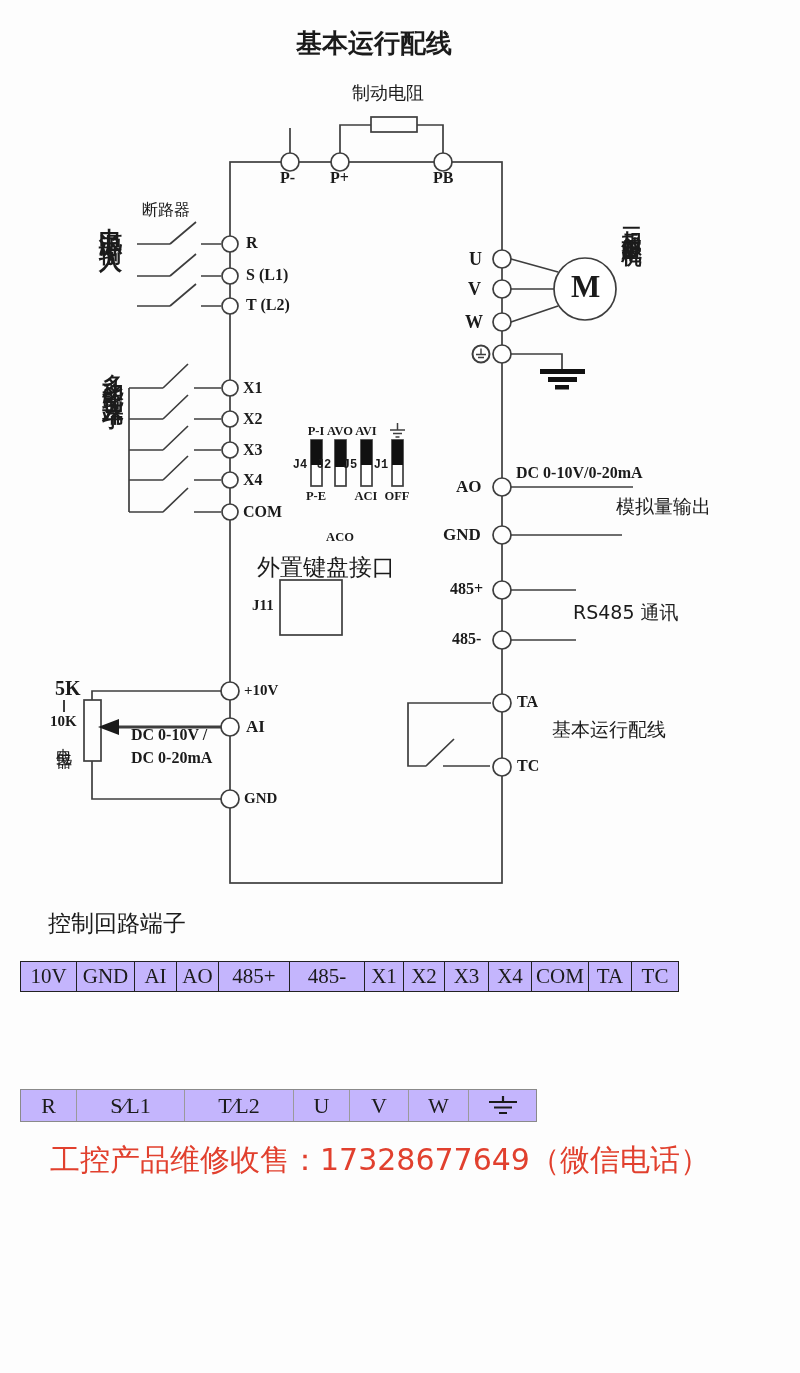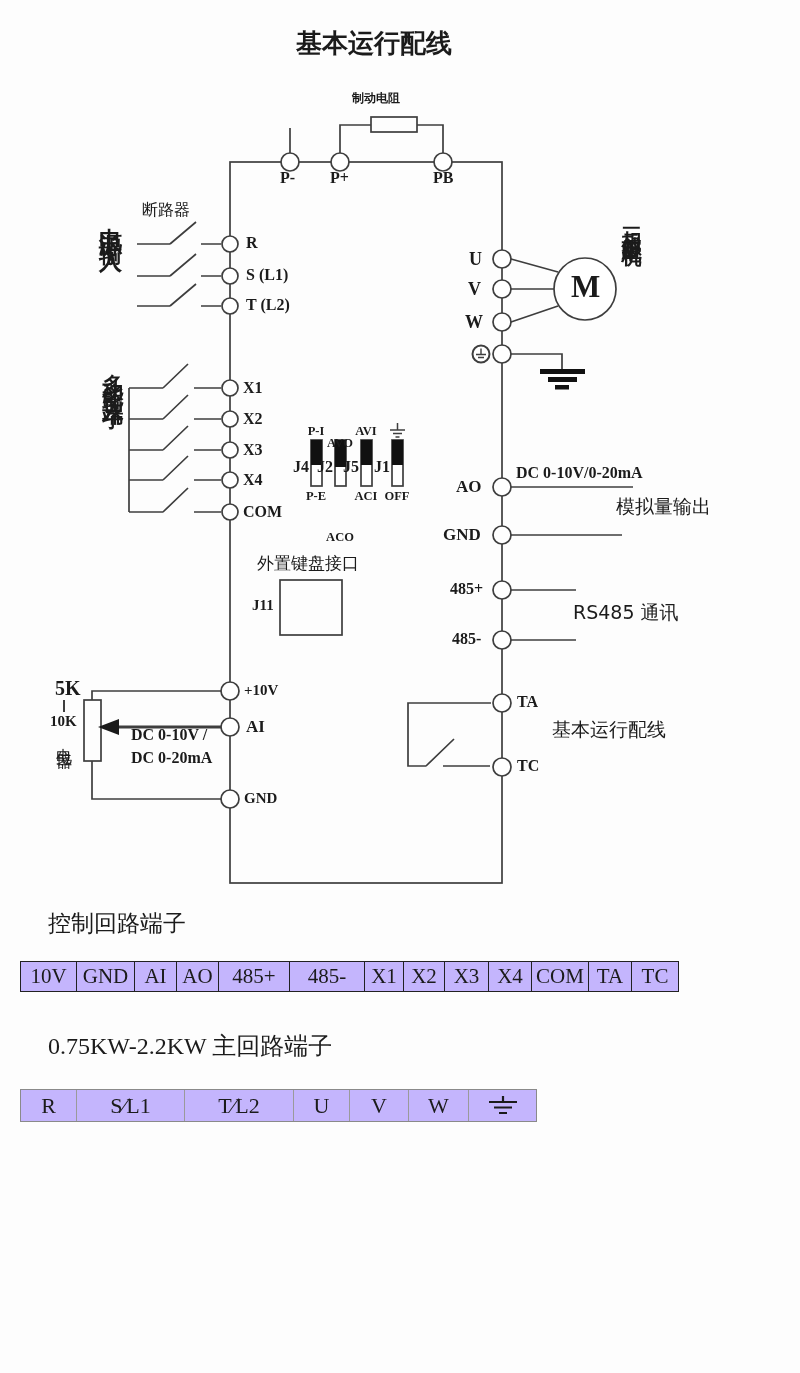--- a/index.html
+++ b/index.html
@@ -8,22 +8,22 @@
   svg.wires{position:absolute;left:0;top:0;}
   .lbl{position:absolute;white-space:nowrap;line-height:1.15;}
   .serif{font-family:"Liberation Serif","DejaVu Serif",serif;}
   .b{font-weight:bold;}
   .vtext{position:absolute;writing-mode:vertical-rl;text-orientation:upright;white-space:nowrap;}
   .title{font-size:26px;font-weight:bold;}
   .h2{font-size:23px;font-weight:normal;}
   .term{font-size:16px;font-weight:bold;font-family:"Liberation Serif","DejaVu Serif",serif;}
   .jl{position:absolute;width:40px;text-align:center;font-size:12.5px;font-weight:bold;
       font-family:"Liberation Serif","DejaVu Serif",serif;}
-  .jn{position:absolute;width:18px;text-align:right;font-size:16px;font-weight:bold;
-      font-family:Liberation Serif, serif;}
+  .jn{position:absolute;width:18px;text-align:center;font-size:12px;font-weight:bold;
+      font-family:Liberation Mono, monospace;}
   .tbl{position:absolute;display:flex;border:1.6px solid #222;background:#c4b5fd;}
   .tbl .cell{display:flex;align-items:center;justify-content:center;box-sizing:border-box;
       font-family:"Liberation Serif","DejaVu Serif",serif;}
   .tbl1 .cell{border-left:1.6px solid #222;font-size:21px;height:29px;}
   .tbl1 .cell:first-child{border-left:none;}
   .tbl2{border-color:#8a8a8a;}
   .tbl2 .cell{border-left:1.2px solid #9a9a9a;font-size:22px;height:31px;}
   .tbl2 .cell:first-child{border-left:none;}
   .red{color:#e1402e;}
 </style>
@@ -122,51 +122,51 @@
         <circle cx="502" cy="590" r="9"></circle>
           <circle cx="502" cy="640" r="9"></circle>
         <circle cx="502" cy="703" r="9"></circle>
           <circle cx="502" cy="767" r="9"></circle>
       </g>
     </g>
   </svg>
 
   <div class="lbl title" style="left:264px;top:29px;margin-left:32px;">基本运行配线</div>
 
-  <div class="lbl" style="left:352px;top:92px;font-size:12px;font-weight:bold;">制动电阻</div>
+  <div class="lbl" style="left:352px;top:83px;font-size:18px;">制动电阻</div>
   <div class="lbl term" style="left:280px;top:169px;">P-</div>
   <div class="lbl term" style="left:330px;top:169px;">P+</div>
   <div class="lbl term" style="left:433px;top:169px;">PB</div>
 
   <div class="lbl" style="left:142px;top:201px;font-size:16px;">断路器</div>
   <div class="vtext b" style="left:96px;top:209px;font-size:23px;letter-spacing:7px;">电源输入</div>
   <div class="lbl term" style="left:246px;top:234px;">R</div>
   <div class="lbl term" style="left:246px;top:266px;">S (L1)</div>
   <div class="lbl term" style="left:246px;top:296px;">T (L2)</div>
 
   <div class="vtext" style="left:99px;top:357px;font-size:21px;font-weight:600;letter-spacing:6px;">多功能输入端子</div>
   <div class="lbl term" style="left:243px;top:379px;">X1</div>
   <div class="lbl term" style="left:243px;top:410px;">X2</div>
   <div class="lbl term" style="left:243px;top:441px;">X3</div>
   <div class="lbl term" style="left:243px;top:471px;">X4</div>
   <div class="lbl term" style="left:243px;top:503px;">COM</div>
 
   <div class="jl" style="left:296px;top:424px;">P-I</div>
-  <div class="jl" style="left:320px;top:436px;">AVO</div>
+  <div class="jl" style="left:320px;top:424px;">AVO</div>
   <div class="jl" style="left:346px;top:424px;">AVI</div>
   <div class="jn" style="left:291px;top:458px;">J4</div>
   <div class="jn" style="left:315px;top:458px;">J2</div>
   <div class="jn" style="left:341px;top:458px;">J5</div>
   <div class="jn" style="left:372px;top:458px;">J1</div>
   <div class="jl" style="left:296px;top:489px;">P-E</div>
   <div class="jl" style="left:320px;top:489px;margin-top:41px;">ACO</div>
   <div class="jl" style="left:346px;top:489px;">ACI</div>
   <div class="jl" style="left:377px;top:489px;">OFF</div>
 
-  <div class="lbl" style="left:257px;top:554px;font-size:17px;">外置键盘接口</div>
+  <div class="lbl" style="left:257px;top:554px;font-size:23px;">外置键盘接口</div>
   <div class="lbl serif b" style="left:252px;top:597px;font-size:15px;">J11</div>
 
   <div class="lbl serif b" style="left:244px;top:682px;font-size:15px;">+10V</div>
   <div class="lbl serif b" style="left:246px;top:717px;font-size:17px;">AI</div>
   <div class="lbl serif b" style="left:244px;top:790px;font-size:15px;">GND</div>
   <div class="lbl serif b" style="left:131px;top:726px;font-size:16px;">DC 0-10V /</div>
   <div class="lbl serif b" style="left:131px;top:749px;font-size:16px;">DC 0-20mA</div>
   <div class="lbl serif b" style="left:55px;top:677px;font-size:20px;">5K</div>
   <div class="lbl" style="left:63px;top:700px;width:2px;height:12px;background:#3e3e3e;"></div>
   <div class="lbl serif b" style="left:50px;top:713px;font-size:15px;">10K</div>
@@ -201,31 +201,31 @@
     <div class="cell" style="width:75px;">485-</div>
     <div class="cell" style="width:39px;">X1</div>
     <div class="cell" style="width:41px;">X2</div>
     <div class="cell" style="width:44px;">X3</div>
     <div class="cell" style="width:43px;">X4</div>
     <div class="cell" style="width:57px;">COM</div>
     <div class="cell" style="width:43px;">TA</div>
     <div class="cell" style="width:47px;">TC</div>
   </div>
 
-  <div class="lbl h2" style="left:48px;top:1033px;font-family:'Liberation Serif','DejaVu Serif',serif;font-size:24px;">0.75KW-2.2KW 主回路端子</div>
   <div class="tbl tbl2" style="left:20px;top:1089px;">
     <div class="cell" style="width:55px;">R</div>
     <div class="cell" style="width:108px;">S∕L1</div>
     <div class="cell" style="width:109px;">T∕L2</div>
     <div class="cell" style="width:56px;">U</div>
     <div class="cell" style="width:59px;">V</div>
     <div class="cell" style="width:60px;">W</div>
     <div class="cell" style="width:68px;">
       <svg width="34" height="22" viewBox="0 0 34 22">
         <g stroke="#1b1b1b" stroke-width="2.2" fill="none">
           <path d="M17 1 V7 M3 7 H31 M8 12.5 H26 M13 18 H21"></path>
         </g>
       </svg>
     </div>
   </div>
 
+  <div class="lbl red" style="left:50px;top:1143px;font-size:30px;">工控产品维修收售：17328677649（微信电话）</div>
 
 </div>
 
 </body></html>

